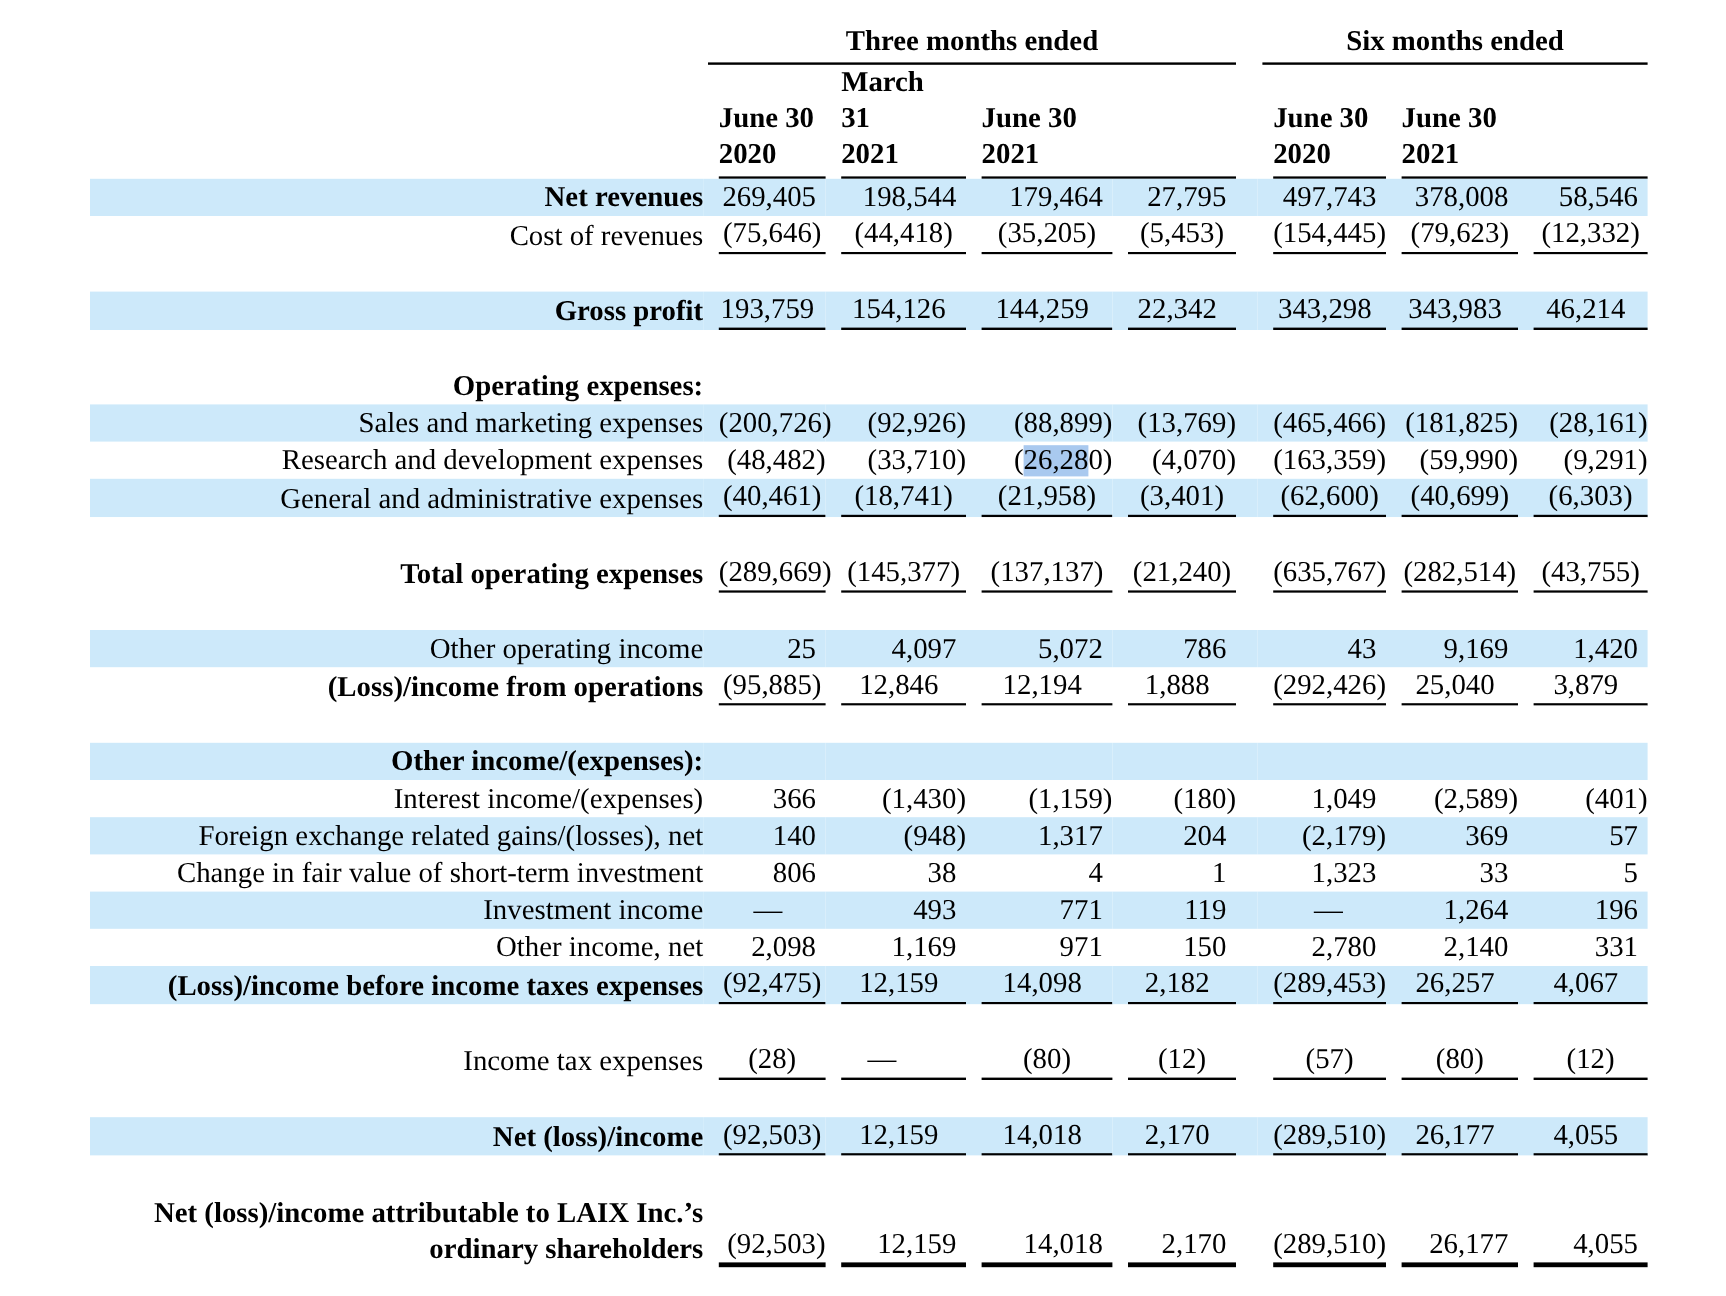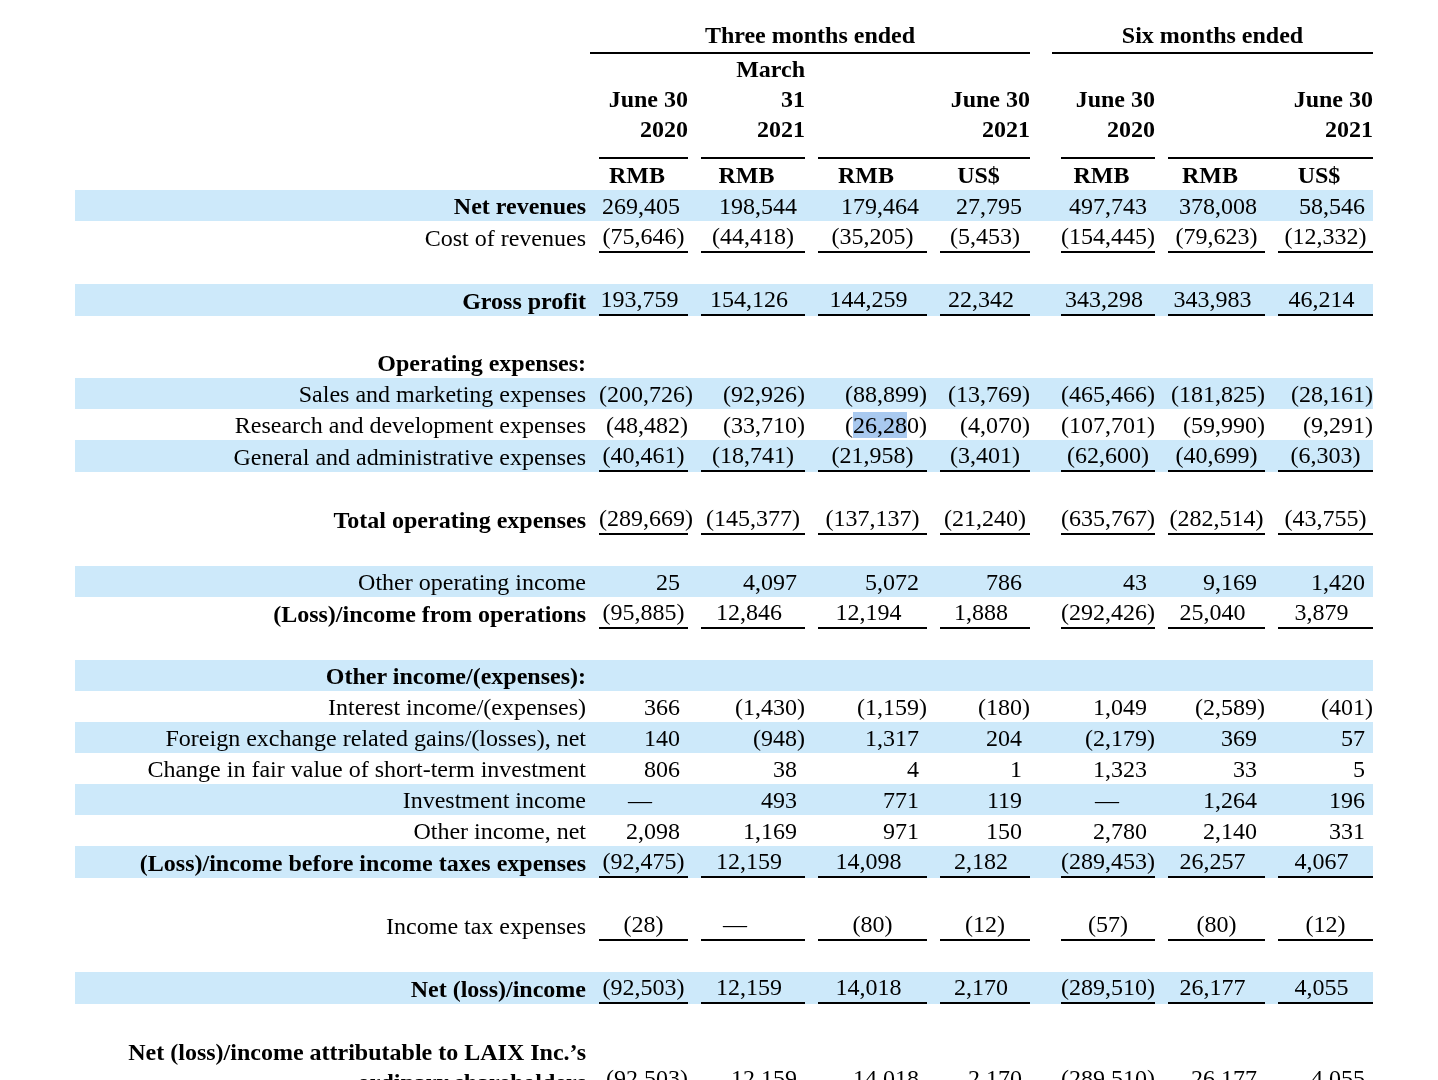--- a/index.html
+++ b/index.html
@@ -48,24 +48,24 @@
   
   tr.h1 th{height:44px;}
   tr.h1 .grp{text-align:center;font-weight:bold;padding-left:4px;}
   tr.h1 .grp .grpline{
     border-bottom:2px solid var(--rule);
     padding-bottom:3px;
     line-height:28px;
   }
   tr.h2 th{vertical-align:bottom;height:92px;padding-left:13px;}
   tr.h2 .ch{
-    text-align:right;
+    text-align:left;
     font-weight:bold;
     border-bottom:2px solid var(--rule);
-    padding-bottom:13px;
+    padding-bottom:3px;
   }
   tr.h2 .ch div{line-height:30px;}
   tr.h3 th{
     text-align:center;
     font-weight:bold;
     height:31px;
   }
   
   td.lbl{text-align:right;}
   td.lbl.b{font-weight:bold;}
@@ -138,31 +138,20 @@
               <div>2020</div>
             </div>
         </th>
         <th colspan="2">
           <div class="ch">
               <div>June 30</div>
               <div>2021</div>
             </div>
         </th>
       </tr>
-      <tr class="h3">
-        <th></th>
-        <th>RMB</th>
-        <th>RMB</th>
-        <th>RMB</th>
-        <th>US$</th>
-        <th></th>
-        <th>RMB</th>
-        <th>RMB</th>
-        <th>US$</th>
-      </tr>
     </thead>
     <tbody>
         <tr class="hl">
           <td class="lbl b">Net revenues</td>
           <td class="num">
             <div class="cw"><span class="v pos">269,405</span></div>
           </td>
           <td class="num">
             <div class="cw"><span class="v pos">198,544</span></div>
           </td>
@@ -298,21 +287,21 @@
             <div class="cw"><span class="v">(33,710)</span></div>
           </td>
           <td class="num">
             <div class="cw"><span class="v">(<span class="selhl">26,28</span>0)</span></div>
           </td>
           <td class="num">
             <div class="cw"><span class="v">(4,070)</span></div>
           </td>
           <td></td>
           <td class="num">
-            <div class="cw"><span class="v">(107,701)</span></div>
+            <div class="cw"><span class="v">(163,359)</span></div>
           </td>
           <td class="num">
             <div class="cw"><span class="v">(59,990)</span></div>
           </td>
           <td class="num">
             <div class="cw"><span class="v">(9,291)</span></div>
           </td>
         </tr>
         <tr class="hl">
           <td class="lbl ind">General and administrative expenses</td>

